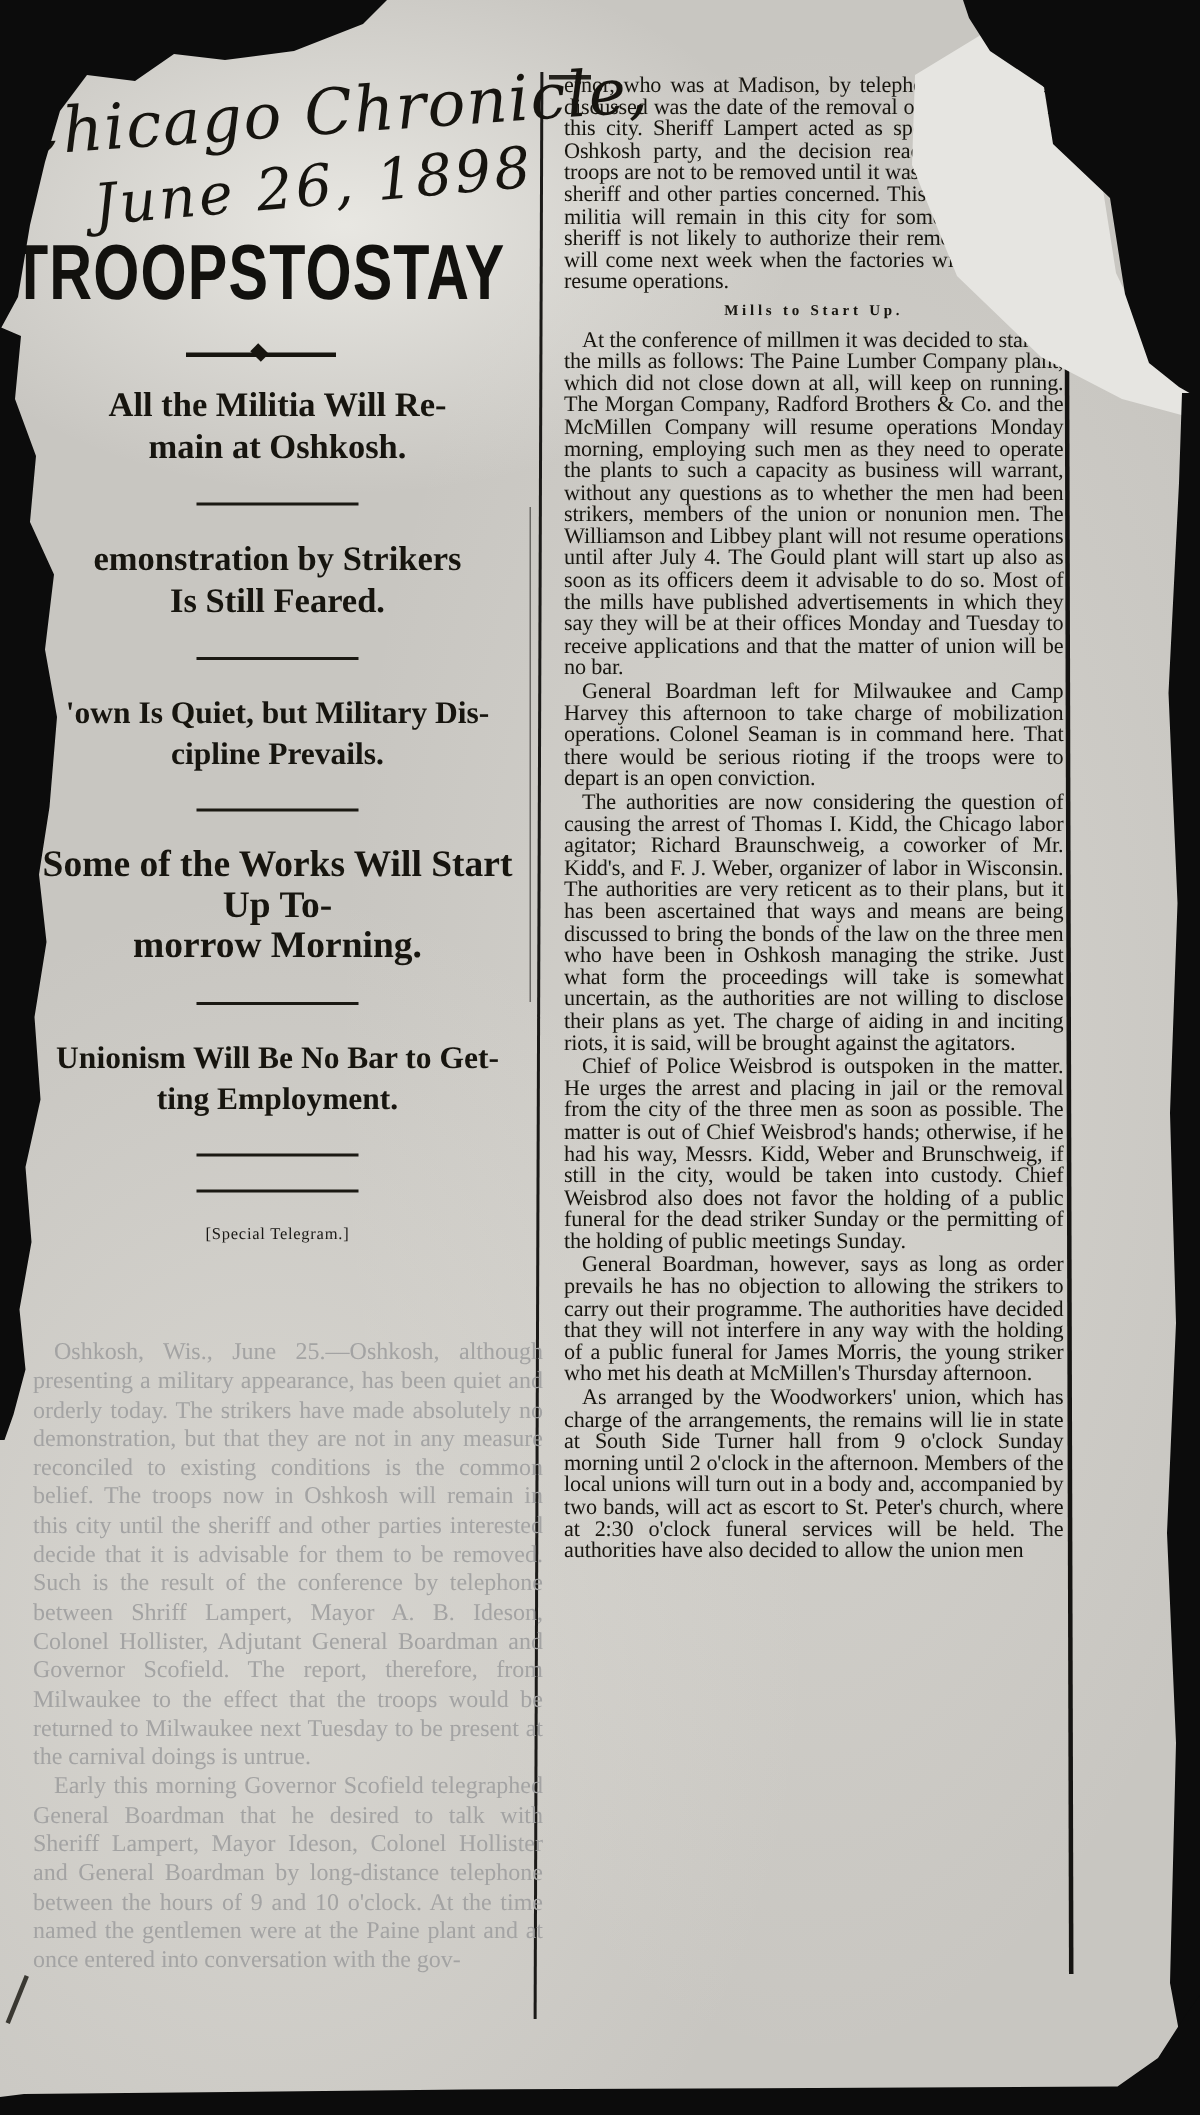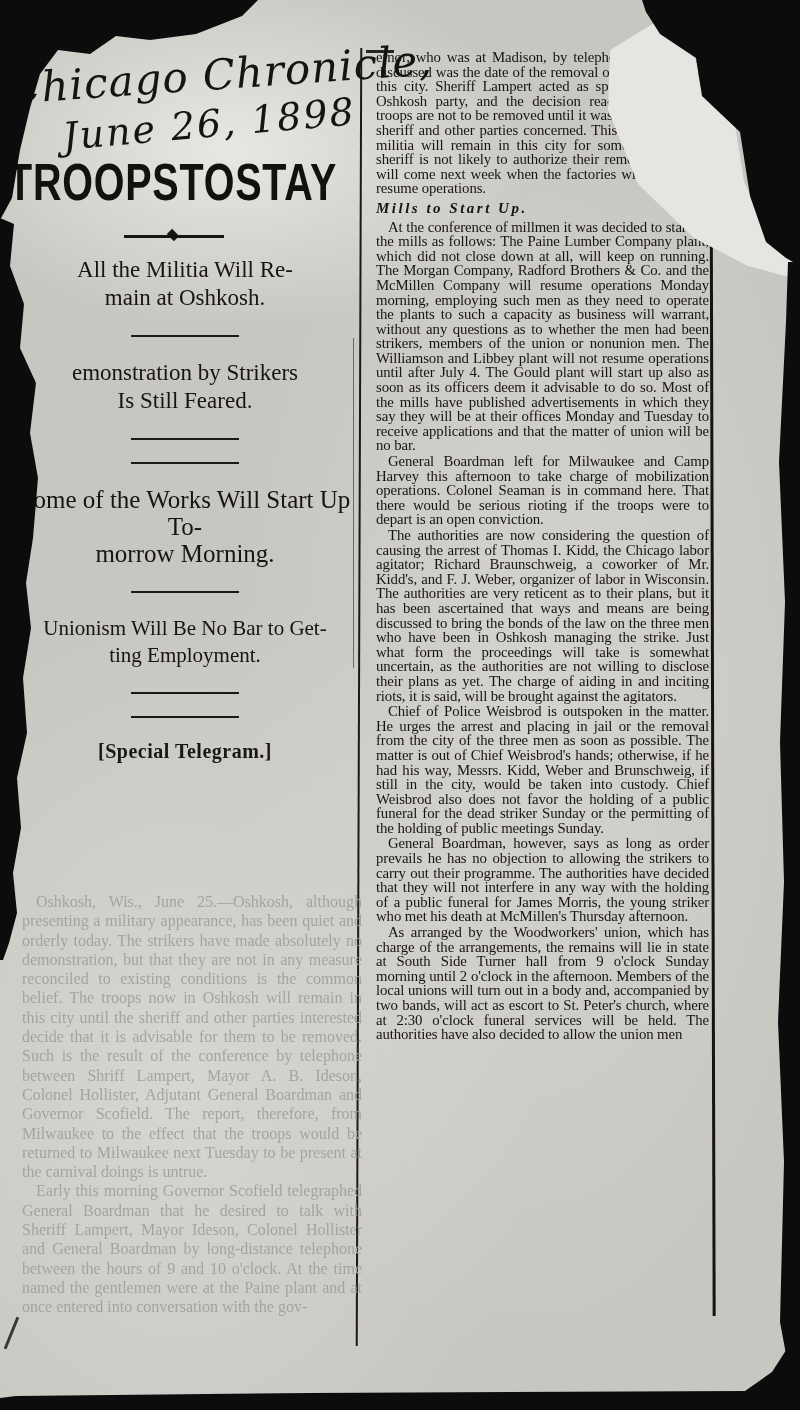--- a/index.html
+++ b/index.html
@@ -38,37 +38,37 @@
   #hand2{position:absolute;left:62px;top:102px;font:italic 400 38px "DejaVu Serif",serif;
          letter-spacing:2px;transform:rotate(-5deg);white-space:nowrap;z-index:3;color:#16140f;}
   #headline{position:absolute;left:8px;top:156px;z-index:3;font-family:"Liberation Sans",sans-serif;
             font-weight:bold;font-size:52px;line-height:52px;white-space:nowrap;letter-spacing:1px;
             transform:scaleX(.76);transform-origin:left center;color:#12110e;}
   #ornament{position:absolute;left:124px;top:235px;width:100px;height:3px;background:#17150f;z-index:3;}
   #ornament-diamond{position:absolute;left:168px;top:230px;width:10px;height:10px;background:#17150f;
             transform:rotate(45deg) scaleY(.75);z-index:3;}
   
   #deck{position:absolute;left:16px;top:256px;width:338px;text-align:center;z-index:3;}
-  .deckhead{white-space:pre-line;font-weight:normal;margin:0 0 24px;color:#17150f;}
+  .deckhead{white-space:pre-line;font-weight:bold;margin:0 0 24px;color:#17150f;}
   .h-xl{font-size:23px;line-height:27.5px;}
   .h-lg{font-size:25px;line-height:27px;}
   .h-md{font-size:21px;line-height:26.5px;}
   .h-sm{font-size:19px;line-height:26px;letter-spacing:-.2px;}
   .deckrule{width:108px;height:2px;background:#1b1913;margin:0 auto 22px;}
-  #dateline{font-size:20px;font-weight:bold;letter-spacing:.5px;margin:2px 0 3px;}
+  #dateline{font-size:11px;font-weight:normal;letter-spacing:.5px;margin:2px 0 3px;}
   
   #left-body{position:absolute;left:22px;top:892px;width:340px;z-index:3;
      font-size:16px;line-height:19.3px;text-align:justify;color:#a3a3a3;}
   #left-body p{margin:0;text-indent:14px;}
   #right-col{position:absolute;left:376px;top:50px;width:333px;z-index:3;
      font-size:14.8px;line-height:14.6px;letter-spacing:-.1px;text-align:justify;color:#17150f;}
   #right-col p{margin:0 0 1px;text-indent:12px;}
   #right-col p.cont{text-indent:0;}
-  .colhead{text-align:left;font-weight:bold;font-size:15px;letter-spacing:2.5px;
-     margin:5px 0 4px;text-indent:0 !important;font-style:italic;}
+  .colhead{text-align:center;font-weight:bold;font-size:10px;letter-spacing:2.5px;
+     margin:5px 0 4px;text-indent:0 !important;}
 </style>
 </head>
 <body>
 
 <div id="stage">
   <div id="paper"></div>
 
   <div id="wedge-tr"></div>
   <div id="torn-tl" class="black"></div>
   <div id="torn-left" class="black"></div>
@@ -89,20 +89,22 @@
   <div id="ornament"></div>
   <div id="ornament-diamond"></div>
 
   <div id="deck">
     <div class="deckhead h-xl">All the Militia Will Re-
 main at Oshkosh.</div>
     <div class="deckrule"></div>
     <div class="deckhead h-xl">emonstration by Strikers
 Is Still Feared.</div>
     <div class="deckrule"></div>
+    <div class="deckhead h-md">'own Is Quiet, but Military Dis-
+cipline Prevails.</div>
     <div class="deckrule"></div>
     <div class="deckhead h-lg">Some of the Works Will Start Up To-
 morrow Morning.</div>
     <div class="deckrule"></div>
     <div class="deckhead h-md">Unionism Will Be No Bar to Get-
 ting Employment.</div>
     <div class="deckrule"></div>
     <div class="deckrule"></div>
     <div id="dateline">[Special Telegram.]</div>
   </div>

